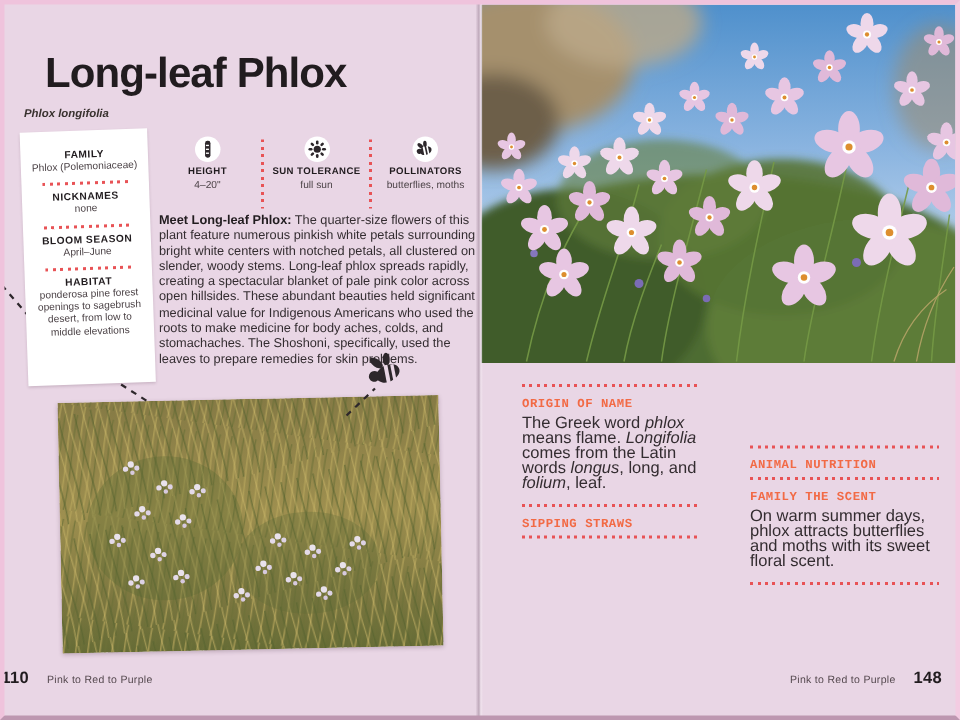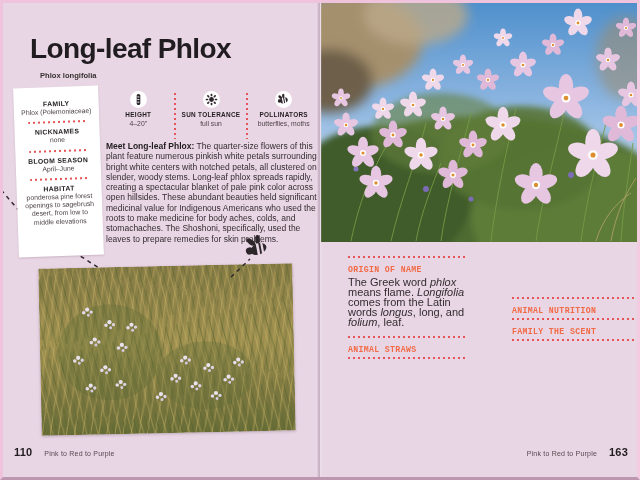--- a/index.html
+++ b/index.html
@@ -7,52 +7,52 @@
     position:relative;width:640px;height:480px;overflow:hidden;
     background:#e9d6e5;font-family:"Liberation Sans",sans-serif;color:#2d272b;
   }
   .frame{position:absolute;inset:0;pointer-events:none;z-index:60;
     border-left:3px solid #efc3dc;border-top:3px solid #efc3dc;
     border-right:3px solid #f3cce2;border-bottom:3px solid #bd97b0;}
   .gutter{position:absolute;left:317px;top:0;width:5px;height:480px;z-index:50;
     background:linear-gradient(90deg,rgba(80,50,75,0) 0%,rgba(80,50,75,.28) 45%,rgba(255,255,255,.30) 72%,rgba(80,50,75,0) 100%);}
   
   .title{position:absolute;left:30px;top:33px;font-size:28px;font-weight:bold;letter-spacing:-.6px;color:#211c1f;white-space:nowrap;}
-  .latin{position:absolute;left:40px;top:71px;font-size:7.6px;font-weight:bold;color:#39322f;}
+  .latin{position:absolute;left:16px;top:71px;font-size:7.6px;font-style:italic;font-weight:bold;color:#39322f;}
   .facts-card{position:absolute;left:16px;top:87px;width:85px;height:169px;background:#ffffff;
     transform:rotate(-2deg);box-shadow:0 1px 2px rgba(60,30,50,.18);text-align:center;padding-top:13px;box-sizing:border-box;z-index:10;}
   .fact-label{font-size:6.8px;font-weight:bold;letter-spacing:.35px;color:#211c1f;}
   .fact-value{font-size:6.8px;line-height:8.3px;color:#4c4347;margin:1px 6px 0 6px;}
   .dots-h{height:2px;background-image:repeating-linear-gradient(90deg,var(--dot) 0 2px,transparent 2px 5px);}
   .facts-card .dots-h{width:58px;margin:5px auto 5px auto;}
   .spread{--dot:#e85356;--orange:#f26a45;}
   .stats{position:absolute;left:104px;top:91px;width:214px;height:50px;display:flex;align-items:stretch;z-index:5;}
   .stat{flex:1;text-align:center;}
   .stat-circle{width:17px;height:17px;border-radius:50%;background:#fff;margin:0 auto 3px auto;display:flex;align-items:center;justify-content:center;}
   .stat-label{font-size:6.4px;font-weight:bold;letter-spacing:.3px;color:#211c1f;white-space:nowrap;}
   .stat-value{font-size:6.8px;line-height:8px;color:#4c4347;margin-top:1.5px;}
   .dots-v{width:2px;background-image:repeating-linear-gradient(180deg,var(--dot) 0 2px,transparent 2px 5px);margin:2px 1px;}
   .intro{position:absolute;left:106px;top:141px;width:213px;font-size:8.5px;line-height:10.3px;color:#332c30;text-align:left;z-index:5;}
   .intro b{color:#211c1f;}
   .bee-path{position:absolute;left:0;top:0;z-index:8;pointer-events:none;}
   .bee-big{position:absolute;left:239px;top:233px;z-index:12;}
   .photo-left{position:absolute;left:40px;top:266px;width:254px;height:167px;transform:rotate(-1.2deg);overflow:hidden;z-index:6;box-shadow:0 1px 3px rgba(60,30,50,.25);}
   .footer{position:absolute;top:446px;display:flex;align-items:baseline;gap:12px;z-index:20;}
-  .footer.fl{left:14px;justify-content:center;} .footer.fr{right:12px;}
+  .footer.fl{left:1px;justify-content:center;} .footer.fr{right:12px;}
   .pagenum{font-size:11px;font-weight:bold;color:#211c1f;letter-spacing:.2px;}
   .chapter{font-size:7px;color:#55494f;letter-spacing:.2px;}
   
   .photo-right{position:absolute;left:321px;top:3px;width:316px;height:239px;overflow:hidden;z-index:2;}
   .col{position:absolute;z-index:5;}
   .col .dots-h{width:100%;}
   .col h3{margin:7px 0 3px 0;font-size:8.2px;font-weight:bold;letter-spacing:.35px;color:var(--orange);font-family:Liberation Mono, monospace;}
   .col p{margin:0 0 9px 0;font-size:11px;line-height:10px;color:#332c30;}
   .col .i{font-style:italic;}
   .col1{left:348px;top:256px;width:120px;}
-  .col2{left:512px;top:297px;width:126px;}
+  .col2{left:500px;top:297px;width:126px;}
 </style>
 </head>
 <body>
 
 <div class="spread">
 
   <div class="title">Long-leaf Phlox</div>
   <div class="latin">Phlox longifolia</div>
 
   <div class="facts-card">
@@ -291,32 +291,33 @@
         <use href="#fl" fill="#e7c6e2" transform="translate(20,95) scale(1)"></use>
       </g>
     </svg>
   </div>
 
   <div class="col col1">
     <div class="dots-h"></div>
     <h3>ORIGIN OF NAME</h3>
     <p><span>The Greek word </span><span class="i">phlox</span><span> means flame. </span><span class="i">Longifolia</span><span> comes from the Latin words </span><span class="i">longus</span><span>, long, and </span><span class="i">folium</span><span>, leaf.</span></p>
     <div class="dots-h"></div>
-    <h3>ANIMAL STRAWS</h3>
+    <h3>SIPPING STRAWS</h3>
     <div class="dots-h"></div>
   </div>
 
   <div class="col col2">
     <div class="dots-h"></div>
     <h3>ANIMAL NUTRITION</h3>
     <div class="dots-h"></div>
     <h3>FAMILY THE SCENT</h3>
+    <p>On warm summer days, phlox attracts butterflies and moths with its sweet floral scent.</p>
     <div class="dots-h"></div>
   </div>
 
   <div class="footer fr">
     <span class="chapter">Pink to Red to Purple</span>
-    <span class="pagenum">163</span>
+    <span class="pagenum">148</span>
   </div>
 
   <div class="gutter"></div>
   <div class="frame"></div>
 </div>
 
 </body></html>

